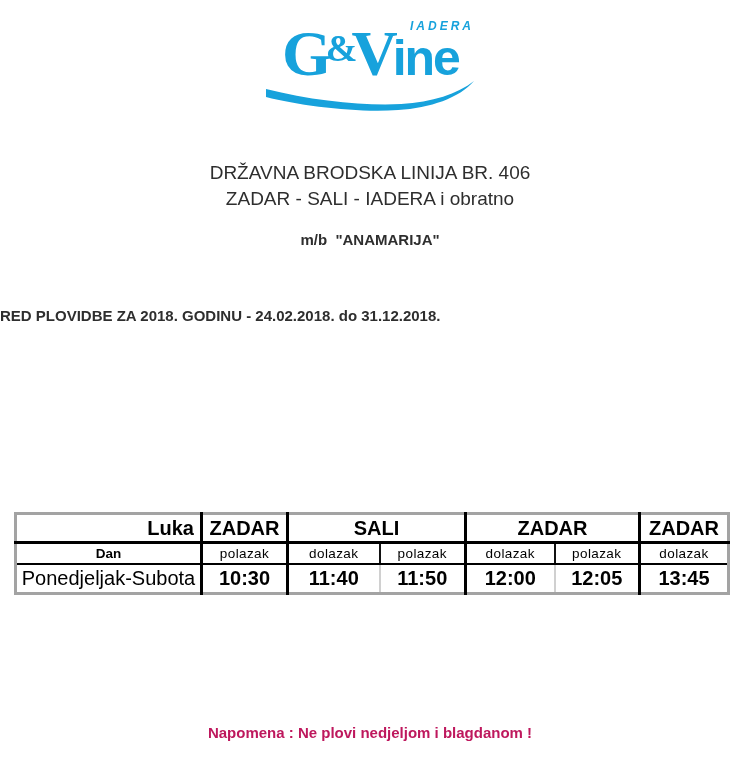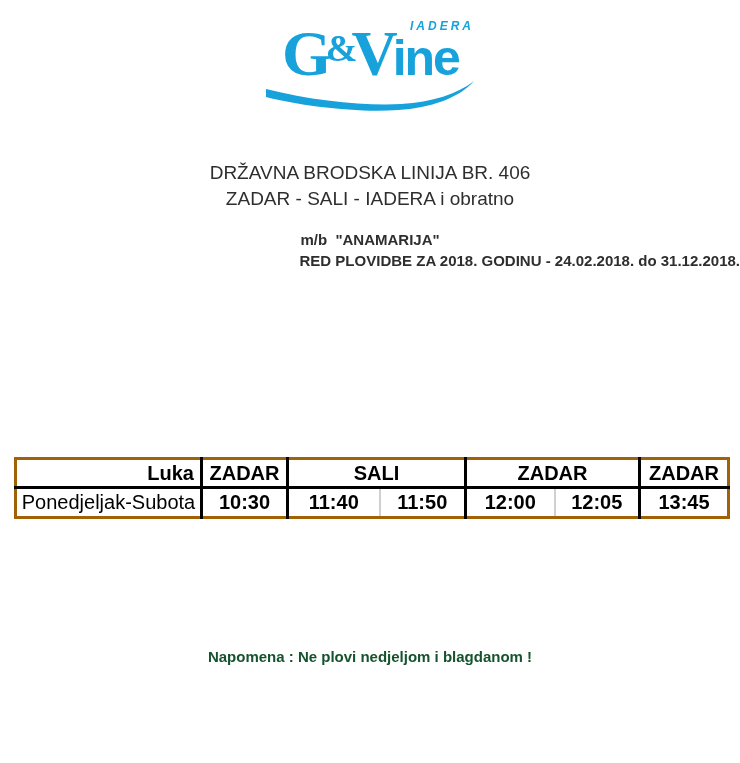--- a/index.html
+++ b/index.html
@@ -49,49 +49,49 @@
   .title-line1 { margin-top: 48px; }
   .title-line1, .title-line2 {
     text-align: center; font-weight: normal;
     font-size: 19px; line-height: 26px; color: #2e2e2e;
   }
   .vessel {
     margin-top: 17px; text-align: center; font-weight: bold;
     font-size: 15px; line-height: 21px; white-space: pre; color: #2e2e2e;
   }
   .period {
-    text-align: right; font-weight: bold;
+    margin-top: 55px; text-align: left; font-weight: bold;
     font-size: 15px; line-height: 21px; color: #2e2e2e;
   }
 
   
   table.timetable {
     margin: 186px 0 16px 14px;
     border-collapse: collapse;
     table-layout: fixed;
     width: 713px;
-    border: 3px solid #a16207;
+    border: 3px solid #a3a3a3;
     color: #000;
   }
   table.timetable td { padding: 0; text-align: center; vertical-align: middle; overflow: hidden; }
   tr.r1 td { height: 26px; font-size: 20px; font-weight: bold; border-bottom: 3px solid #000; }
   tr.r1 td.corner-top { text-align: right; padding-right: 6px; }
   tr.r2 td { height: 19px; font-size: 13.5px; letter-spacing: 0.4px; border-bottom: 2px solid #000; }
   tr.r2 td.corner-bottom { font-weight: bold; letter-spacing: 0; font-size: 13.5px; }
   tr.r3 td { height: 27px; font-size: 20px; }
   tr.r3 td.day-cell { font-weight: normal; }
   tr.r3 td.time-cell { font-weight: bold; text-align: center; }
   .vb { border-left: 3px solid #000; }   
   .vs { border-left: 2px solid #111; }   
   .vg { border-left: 2px solid #d0d0d0; }
 
   
   .note {
     margin-top: 127px; text-align: center; font-weight: bold;
-    font-size: 15px; line-height: 21px; color: #14532d;
+    font-size: 15px; line-height: 21px; color: #be185d;
   }
 </style>
 </head>
 <body>
 
 <div class="page">
 
   <div class="logo">
     <span class="tagline">IADERA</span>
     <div class="brand">
@@ -118,20 +118,29 @@
         <col style="width:89px">
     </colgroup>
     <tbody>
       <tr class="r1">
         <td class="corner-top">Luka</td>
         <td class="vb">ZADAR</td>
         <td class="vb" colspan="2">SALI</td>
         <td class="vb" colspan="2">ZADAR</td>
         <td class="vb">ZADAR</td>
       </tr>
+      <tr class="r2">
+        <td class="corner-bottom">Dan</td>
+        <td class="vb">polazak</td>
+        <td class="vb">dolazak</td>
+        <td class="vs">polazak</td>
+        <td class="vb">dolazak</td>
+        <td class="vs">polazak</td>
+        <td class="vb">dolazak</td>
+      </tr>
       <tr class="r3">
         <td class="day-cell">Ponedjeljak-Subota</td>
         <td class="time-cell vb">10:30</td>
         <td class="time-cell vb">11:40</td>
         <td class="time-cell vg">11:50</td>
         <td class="time-cell vb">12:00</td>
         <td class="time-cell vg">12:05</td>
         <td class="time-cell vb">13:45</td>
       </tr>
     </tbody>

